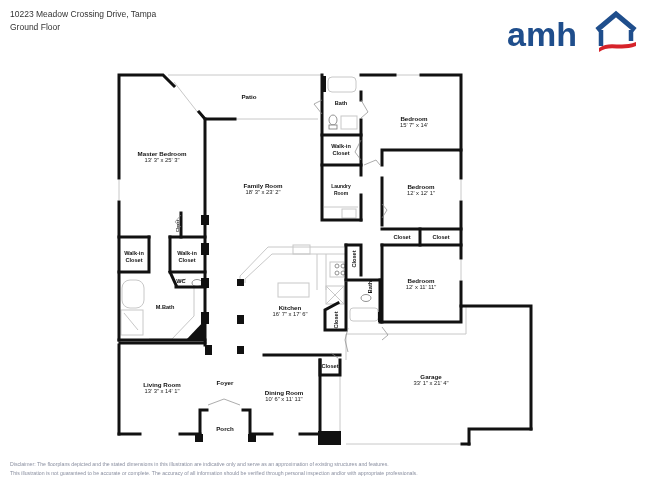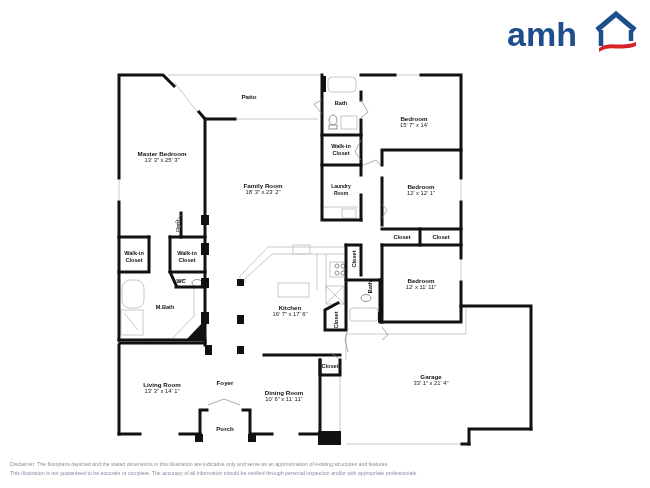--- a/index.html
+++ b/index.html
@@ -11,20 +11,22 @@
   .lbl { position: absolute; text-align: center; transform: translateX(-50%); white-space: nowrap; }
   .rname { font-size: 6.2px; font-weight: bold; color: #111; }
   .rdim { font-size: 5.8px; color: #222; }
   .sm { font-size: 5.6px; font-weight: bold; color: #111; }
   .vert { transform: translate(-50%, -50%) rotate(-90deg); }
 </style>
 </head>
 <body>
 
 <div class="hdr">
+  <div>10223 Meadow Crossing Drive, Tampa</div>
+  <div>Ground Floor</div>
 </div>
 
 <svg class="logo" viewBox="0 0 135 45">
   <text x="2" y="38" font-family="Liberation Sans, sans-serif" font-weight="bold" font-size="34" fill="#1f4e8c">amh</text>
   <path d="M92 22 L111 6 L130 22" fill="none" stroke="#1f4e8c" stroke-width="5" stroke-linejoin="miter"></path>
   <path d="M96 22 L96 38 M126 22 L126 33" stroke="#1f4e8c" stroke-width="4.5" fill="none"></path>
   <path d="M94 40 C104 32, 116 40, 131 34 L131 38 C116 44, 104 36, 94 44 Z" fill="#d6232a"></path>
 </svg>
 
 <svg class="plan" viewBox="0 0 650 488">

